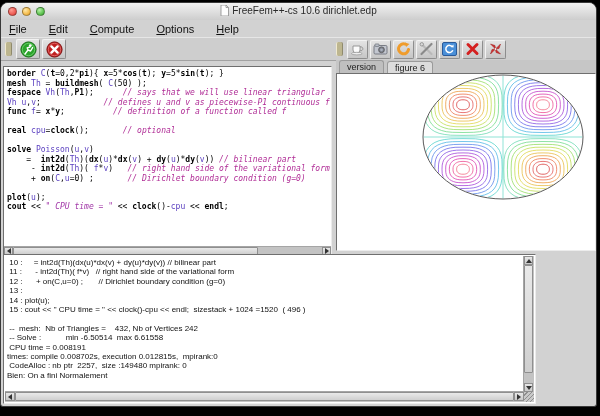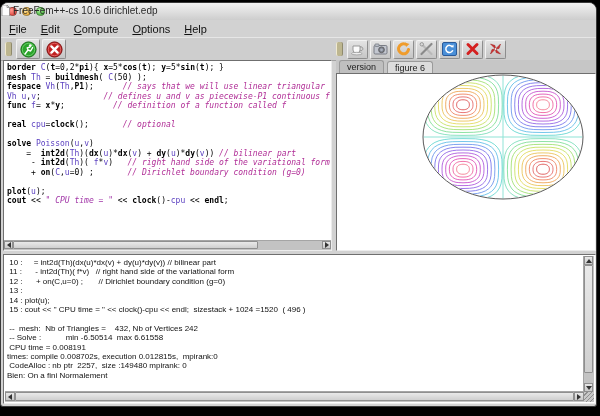--- a/index.html
+++ b/index.html
@@ -9,45 +9,45 @@
           border-radius:8px 8px 3px 3px;overflow:hidden;box-sizing:border-box;border:1px solid #3a3a3a;}
 
   
   .titlebar{position:absolute;left:0;top:0;right:0;height:17px;
             background:linear-gradient(#f2f2f2,#cdcdcd);border-bottom:1px solid #9a9a9a;}
   .lights{position:absolute;left:7px;top:4px;display:flex;gap:5px;}
   .light{width:9px;height:9px;border-radius:50%;box-sizing:border-box;border:1px solid rgba(0,0,0,.35);}
   .light.red{background:radial-gradient(circle at 35% 30%,#ff9a90,#ee5f57 60%,#c6342c);}
   .light.yellow{background:radial-gradient(circle at 35% 30%,#ffe9a8,#f5bd4f 60%,#d5972a);}
   .light.green{background:radial-gradient(circle at 35% 30%,#b8f0a8,#61c554 60%,#3d9a32);}
-  .title{position:absolute;left:0;right:0;top:2px;text-align:left;font-size:10px;color:#2a2a2a;}
+  .title{position:absolute;left:0;right:0;top:2px;text-align:center;font-size:10px;color:#2a2a2a;}
   .title svg{vertical-align:-2px;margin-right:3px;}
 
   
   .menubar{position:absolute;left:0;top:17px;right:0;height:17px;background:#d2d2d2;
-           border-bottom:1px solid #ababab;display:flex;align-items:center;padding-left:8px;gap:14px;}
+           border-bottom:1px solid #ababab;display:flex;align-items:center;padding-left:8px;gap:22px;}
   .menu-item{font-size:11px;color:#111;cursor:default;}
   .menu-item u{text-decoration:underline;}
 
   
   .toolbar{position:absolute;left:0;top:34px;right:0;height:22px;background:#cecece;
            border-top:1px solid #e6e6e6;border-bottom:1px solid #a2a2a2;}
   .tb-group{position:absolute;top:1px;height:20px;display:flex;align-items:center;gap:2px;}
   .tb-left{left:2px;}
   .tb-right{left:333px;}
   .grip{width:5px;height:14px;margin:0 2px;border-left:1px solid #efe9cf;border-right:1px solid #8f8a6c;
         background:#bdb68f;border-radius:2px;}
   .tb-btn{width:24px;height:20px;background:linear-gradient(#e3e3e3,#c6c6c6);
           border:1px solid;border-color:#f2f2f2 #8d8d8d #8d8d8d #f2f2f2;border-radius:2px;
           display:flex;align-items:center;justify-content:center;box-sizing:border-box;padding:0;}
   .tb-btn.small{width:21px;height:19px;}
 
   
   .main{position:absolute;left:0;top:56px;right:0;height:193px;}
-  .editor-pane{position:absolute;left:2px;top:1px;width:329px;height:191px;background:#fff;
+  .editor-pane{position:absolute;left:2px;top:7px;width:329px;height:191px;background:#fff;
                border:1px solid;border-color:#6f6f6f #ececec #ececec #6f6f6f;box-sizing:border-box;overflow:hidden;}
   .code{position:absolute;left:3px;top:2px;right:1px;bottom:10px;overflow:hidden;
         font-family:"DejaVu Sans Mono","Liberation Mono",monospace;font-size:8px;line-height:9.5px;white-space:pre;}
   .tk-k{font-weight:bold;color:#000;}
   .tk-p{color:#000;}
   .tk-i{color:#5a3fc0;}
   .tk-s{color:#a237a8;font-style:italic;}
   .tk-c{color:#b02d96;font-style:italic;}
 
   
@@ -66,21 +66,21 @@
   .right-pane{position:absolute;left:335px;top:1px;width:260px;height:191px;}
   .tabrow{position:absolute;left:0;top:0;right:0;height:13px;display:flex;align-items:flex-start;
           border-bottom:1px solid #9a9a9a;background:#c6c6c6;}
   .tab{font-size:9px;color:#222;padding:1px 7px 1px 7px;background:#bfbfbf;border:1px solid #9a9a9a;
        border-bottom:none;border-radius:3px 3px 0 0;margin-left:3px;height:10px;line-height:10px;}
   .tab.active{background:#dcdcdc;position:relative;top:1px;height:11px;}
   .plot-area{position:absolute;left:0;top:13px;right:0;bottom:0;background:#fff;
              border:1px solid;border-color:#6f6f6f #ececec #ececec #6f6f6f;box-sizing:border-box;}
 
   
-  .console-pane{position:absolute;left:2px;top:251px;width:593px;height:150px;background:#fff;
+  .console-pane{position:absolute;left:2px;top:251px;width:533px;height:150px;background:#fff;
                 border:1px solid;border-color:#6f6f6f #ececec #ececec #6f6f6f;box-sizing:border-box;overflow:hidden;}
   .console-text{position:absolute;left:3px;top:3px;right:12px;bottom:12px;overflow:hidden;
                 font-size:8px;line-height:9.4px;color:#111;white-space:pre;}
   .corner{position:absolute;right:1px;bottom:1px;width:10px;height:10px;background:#c9c9c9;
           background-image:repeating-linear-gradient(135deg,#c9c9c9 0 2px,#8f8f8f 2px 3px);}
 </style>
 </head>
 <body>
 
 <div class="window">

